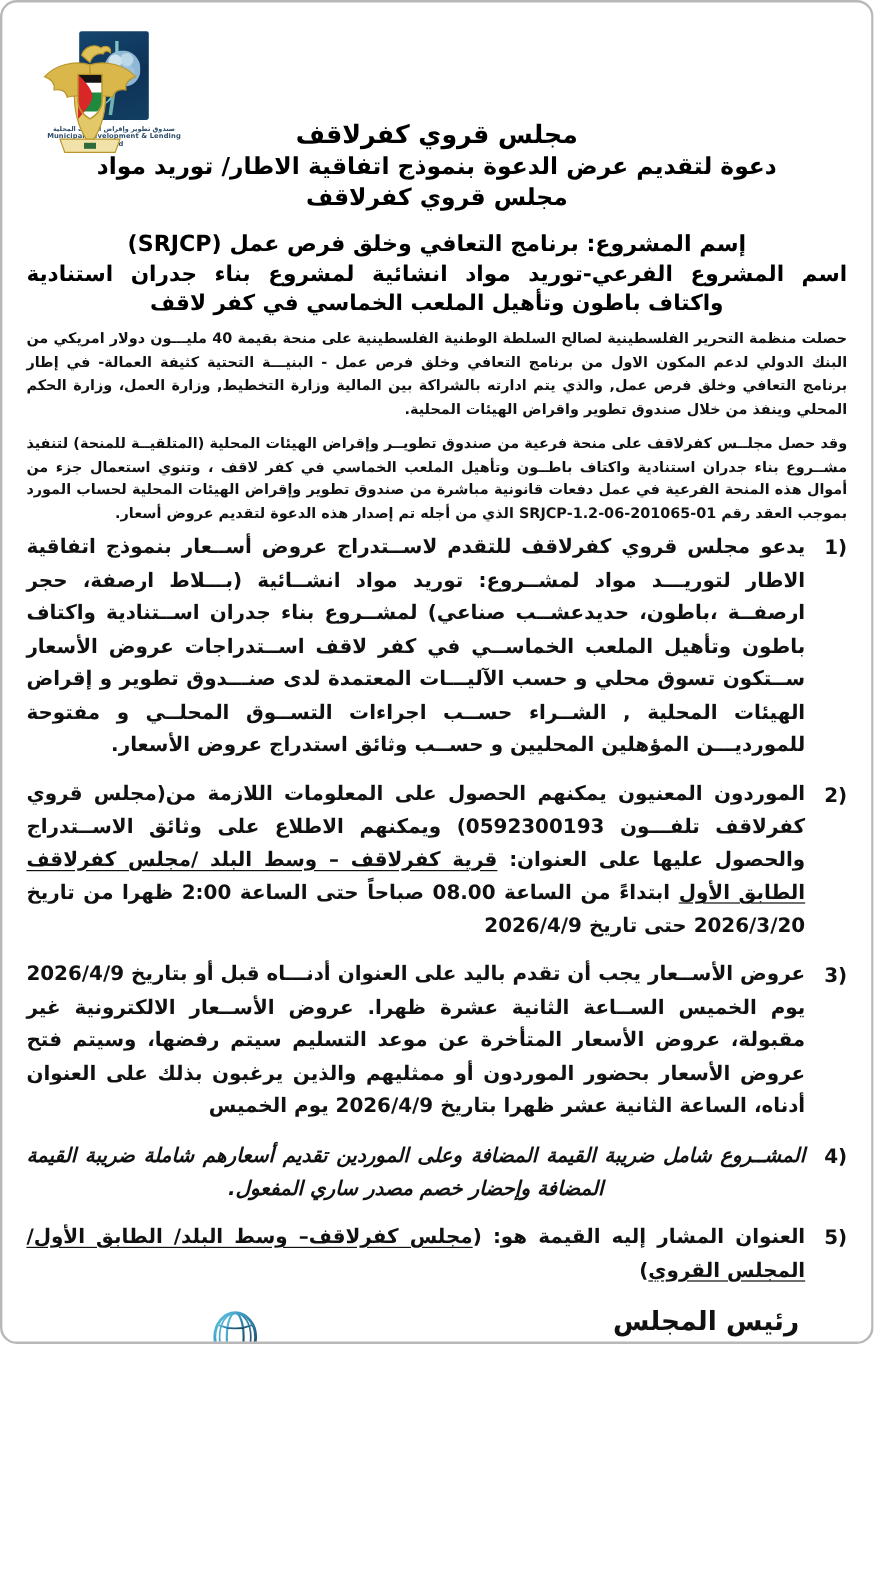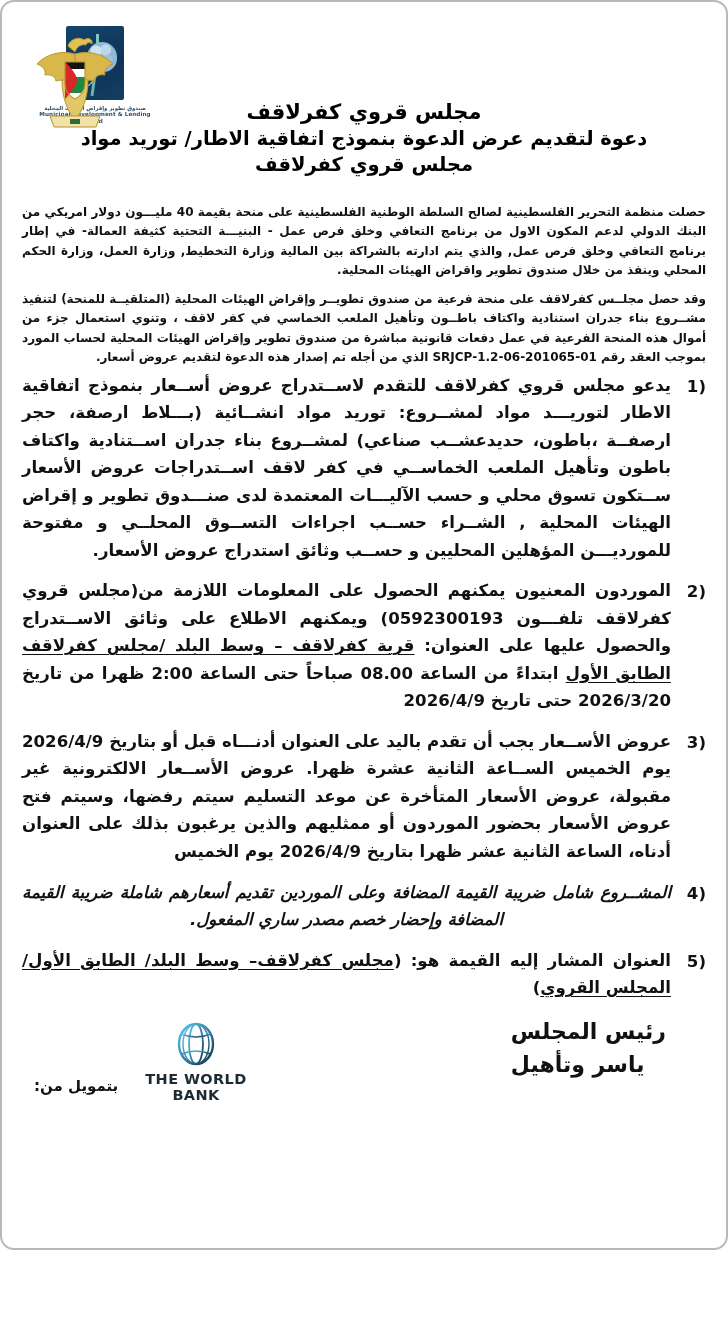--- a/index.html
+++ b/index.html
@@ -12,21 +12,21 @@
     width: 728px;
     height: 1326px;
     font-family: "DejaVu Sans", "Liberation Sans", sans-serif;
     overflow: hidden;
   }
 
   .page {
     position: relative;
     box-sizing: border-box;
     width: 728px;
-    height: 1250px;
+    height: 1120px;
     background: #ffffff;
     border: 2px solid #b8b8b8;
     border-radius: 14px;
     padding: 14px 20px 10px 20px;
     overflow: hidden;
   }
 
   
   .header {
     position: relative;
@@ -256,20 +256,24 @@
       </svg>
     </div>
 
     <div class="header-titles">
       <div class="t-line t1">مجلس قروي كفرلاقف</div>
       <div class="t-line t2">دعوة لتقديم عرض الدعوة بنموذج اتفاقية الاطار/ توريد مواد</div>
       <div class="t-line t3">مجلس قروي كفرلاقف</div>
     </div>
   </div>
 
+  <div class="project-block">
+    <div class="p-line p1">إسم المشروع: برنامج التعافي وخلق فرص عمل (SRJCP)</div>
+    <div class="p-line p2">اسم المشروع الفرعي-توريد مواد انشائية لمشروع بناء جدران استنادية واكتاف باطون وتأهيل الملعب الخماسي في كفر لاقف</div>
+  </div>
 
   <div class="body-text">
     <p class="para">حصلت منظمة التحرير الفلسطينية لصالح السلطة الوطنية الفلسطينية على منحة بقيمة 40 مليـــون دولار امريكي  من البنك الدولي لدعم المكون الاول من برنامج التعافي وخلق فرص عمل - البنيـــة التحتية  كثيفة العمالة- في إطار برنامج التعافي وخلق فرص عمل, والذي يتم ادارته بالشراكة بين المالية  وزارة التخطيط, وزارة العمل، وزارة الحكم المحلي وينفذ من خلال صندوق تطوير واقراض الهيئات المحلية.</p>
     <p class="para last">وقد حصل مجلــس كفرلاقف على منحة فرعية من صندوق تطويــر وإقراض الهيئات المحلية (المتلقيــة للمنحة) لتنفيذ  مشــروع بناء جدران استنادية واكتاف باطــون وتأهيل الملعب الخماسي في كفر لاقف ، وتنوي استعمال جزء من أموال هذه المنحة الفرعية في عمل دفعات قانونية مباشرة من صندوق تطوير وإقراض الهيئات المحلية لحساب المورد بموجب العقد رقم SRJCP-1.2-06-201065-01   الذي من أجله تم إصدار هذه الدعوة لتقديم عروض أسعار.</p>
   </div>
 
   <div class="clauses">
 
     <div class="clause">
       <div class="clause-num">1)</div>

